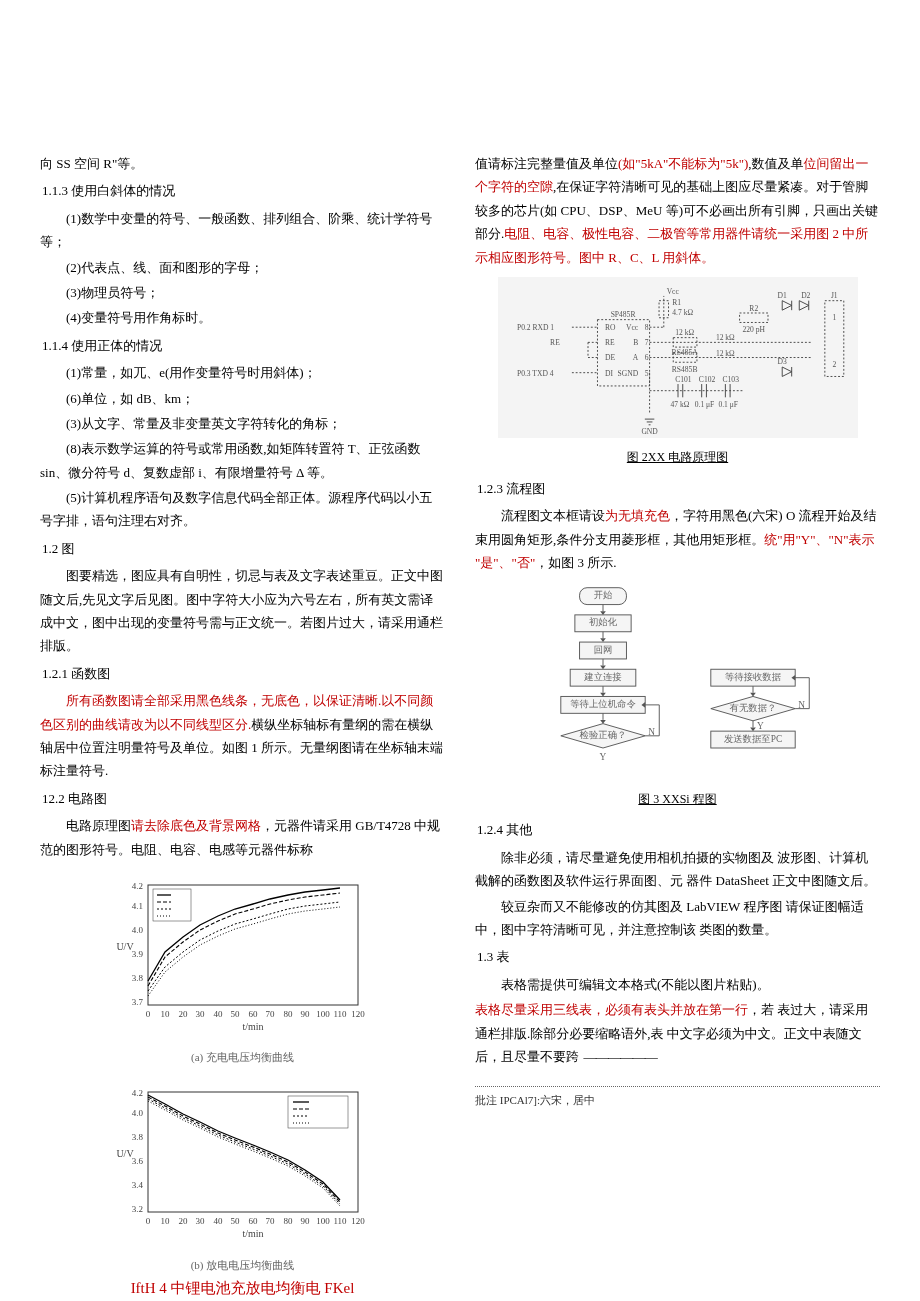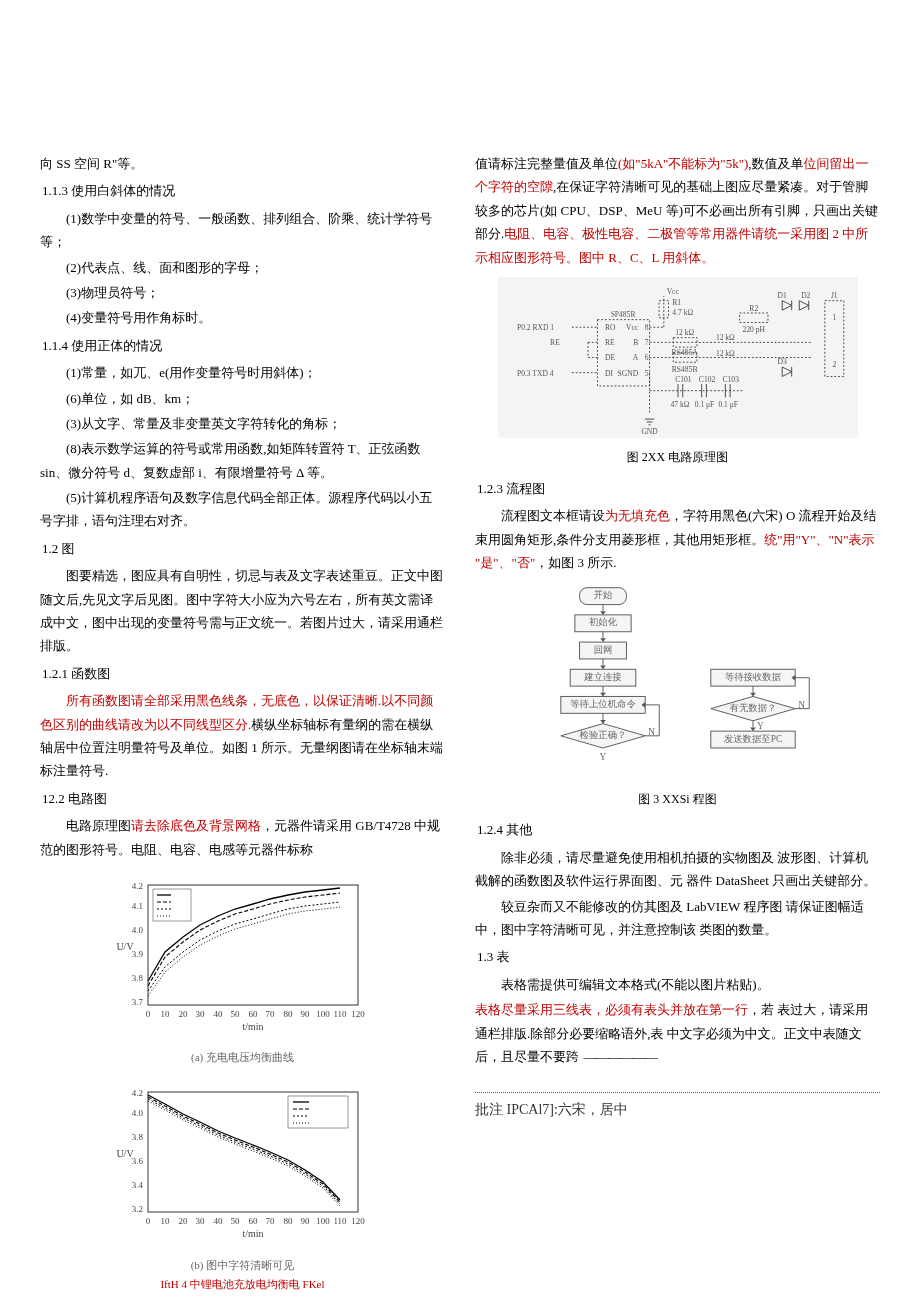--- a/index.html
+++ b/index.html
@@ -38,40 +38,41 @@
     width: 260px;
     margin: 6px auto;
     border: none;
   }
   .axis-label { font-size: 10px; fill: #444; }
   .tick { font-size: 9px; fill: #444; }
   .fig-caption {
     font-size: 12px;
     text-align: center;
     margin-top: 2px;
+    text-decoration: underline;
   }
   .fig-caption-red {
     color: #c00000;
-    font-size: 11px;
+    font-size: 15px;
   }
   .sub-caption {
     font-size: 11px;
     color: #666;
     text-align: center;
   }
   .flow-box {
     stroke: #555; fill: #f5f5f5; stroke-width:1;
   }
   .flow-text { font-size: 10px; fill:#666; text-anchor:middle; dominant-baseline:middle;}
   .circ-label { font-size: 8px; fill:#555; }
   .comment-box {
     border-top: 1px dotted #666;
-    margin-top: 24px;
+    margin-top: 18px;
     padding-top: 4px;
-    font-size: 14px;
+    font-size: 11px;
     color: #333;
   }
   .dash { letter-spacing: -2px; }
 </style>
 </head>
 <body>
 
 <div class="page">
 
   <div class="col">
@@ -177,21 +178,21 @@
         <polyline fill="none" stroke="#000" stroke-width="1.3" points="35,13 52,22 70,32 87,40 105,49 122,56 140,63 157,70 175,78 192,88 210,100 227,118"></polyline>
         <polyline fill="none" stroke="#000" stroke-width="1.1" stroke-dasharray="4 2" points="35,15 52,24 70,34 87,42 105,51 122,58 140,65 157,72 175,80 192,90 210,102 227,120"></polyline>
         <polyline fill="none" stroke="#000" stroke-width="1" stroke-dasharray="2 2" points="35,17 52,26 70,36 87,44 105,53 122,60 140,67 157,74 175,82 192,92 210,104 227,122"></polyline>
         <polyline fill="none" stroke="#000" stroke-width="1" stroke-dasharray="1 2" points="35,19 52,28 70,38 87,46 105,55 122,62 140,69 157,76 175,84 192,94 210,106 227,124"></polyline>
         <rect x="175" y="14" width="60" height="32" fill="#fff" stroke="#333" stroke-width="0.5"></rect>
         <line x1="180" y1="20" x2="196" y2="20" stroke="#000" stroke-width="1.3"></line>
         <line x1="180" y1="27" x2="196" y2="27" stroke="#000" stroke-dasharray="4 2"></line>
         <line x1="180" y1="34" x2="196" y2="34" stroke="#000" stroke-dasharray="2 2"></line>
         <line x1="180" y1="41" x2="196" y2="41" stroke="#000" stroke-dasharray="1 2"></line>
       </svg>
-      <div class="sub-caption">(b) 图中字符清晰可见</div>
+      <div class="sub-caption">(b) 放电电压均衡曲线</div>
       <div class="fig-caption-red">IftH 4 中锂电池充放电均衡电 FKel</div>
     </div>
   </div>
 
   <div class="col">
     <p>
       <span>值请标注完整量值及单位</span><span class="red">(如"5kA"不能标为"5k")</span><span>,数值及单</span><span class="red">位间留出一个字符的空隙</span><span>,在保证字符清晰可见的基础上图应尽量紧凑。对于管脚较多的芯片(如 CPU、DSP、MeU 等)可不必画出所有引脚，只画出关键部分.</span><span class="red">电阻、电容、极性电容、二极管等常用器件请统一采用图 2 中所示相应图形符号。图中 R、C、L 用斜体。</span>
     </p>
 
     <div class="fig">
@@ -331,21 +332,21 @@
         <line x1="240" y1="147" x2="240" y2="154" stroke="#555"></line>
           <polygon points="237,154 243,154 240,158" fill="#555"></polygon>
         <text class="flow-text" x="248" y="153">Y</text>
         <rect class="flow-box" x="195" y="158" width="90" height="18"></rect>
         <text class="flow-text" x="240" y="167">发送数据至PC</text>
       </svg>
       <div class="fig-caption">图 3 XXSi 程图</div>
     </div>
 
     <p class="h3">1.2.4 其他</p>
-    <p class="indent">除非必须，请尽量避免使用相机拍摄的实物图及 波形图、计算机截解的函数图及软件运行界面图、元  器件 DataSheet 只画出关键部分。</p>
+    <p class="indent">除非必须，请尽量避免使用相机拍摄的实物图及 波形图、计算机截解的函数图及软件运行界面图、元  器件 DataSheet 正文中图随文后。</p>
     <p class="indent">较豆杂而又不能修改的仿其图及 LabVIEW 程序图 请保证图幅适中，图中字符清晰可见，并注意控制该 类图的数量。</p>
 
     <p class="h3">1.3 表</p>
     <p class="indent">表格需提供可编辑文本格式(不能以图片粘贴)。</p>
     <p>
       <span class="red">表格尽量采用三线表，必须有表头并放在第一行</span><span>，若 表过大，请采用通栏排版.除部分必要缩略语外,表 中文字必须为中文。正文中表随文后，且尽量不要跨</span>
       <span class="dash">&nbsp;— — — — — —</span>
     </p>
 
     <div class="comment-box">

